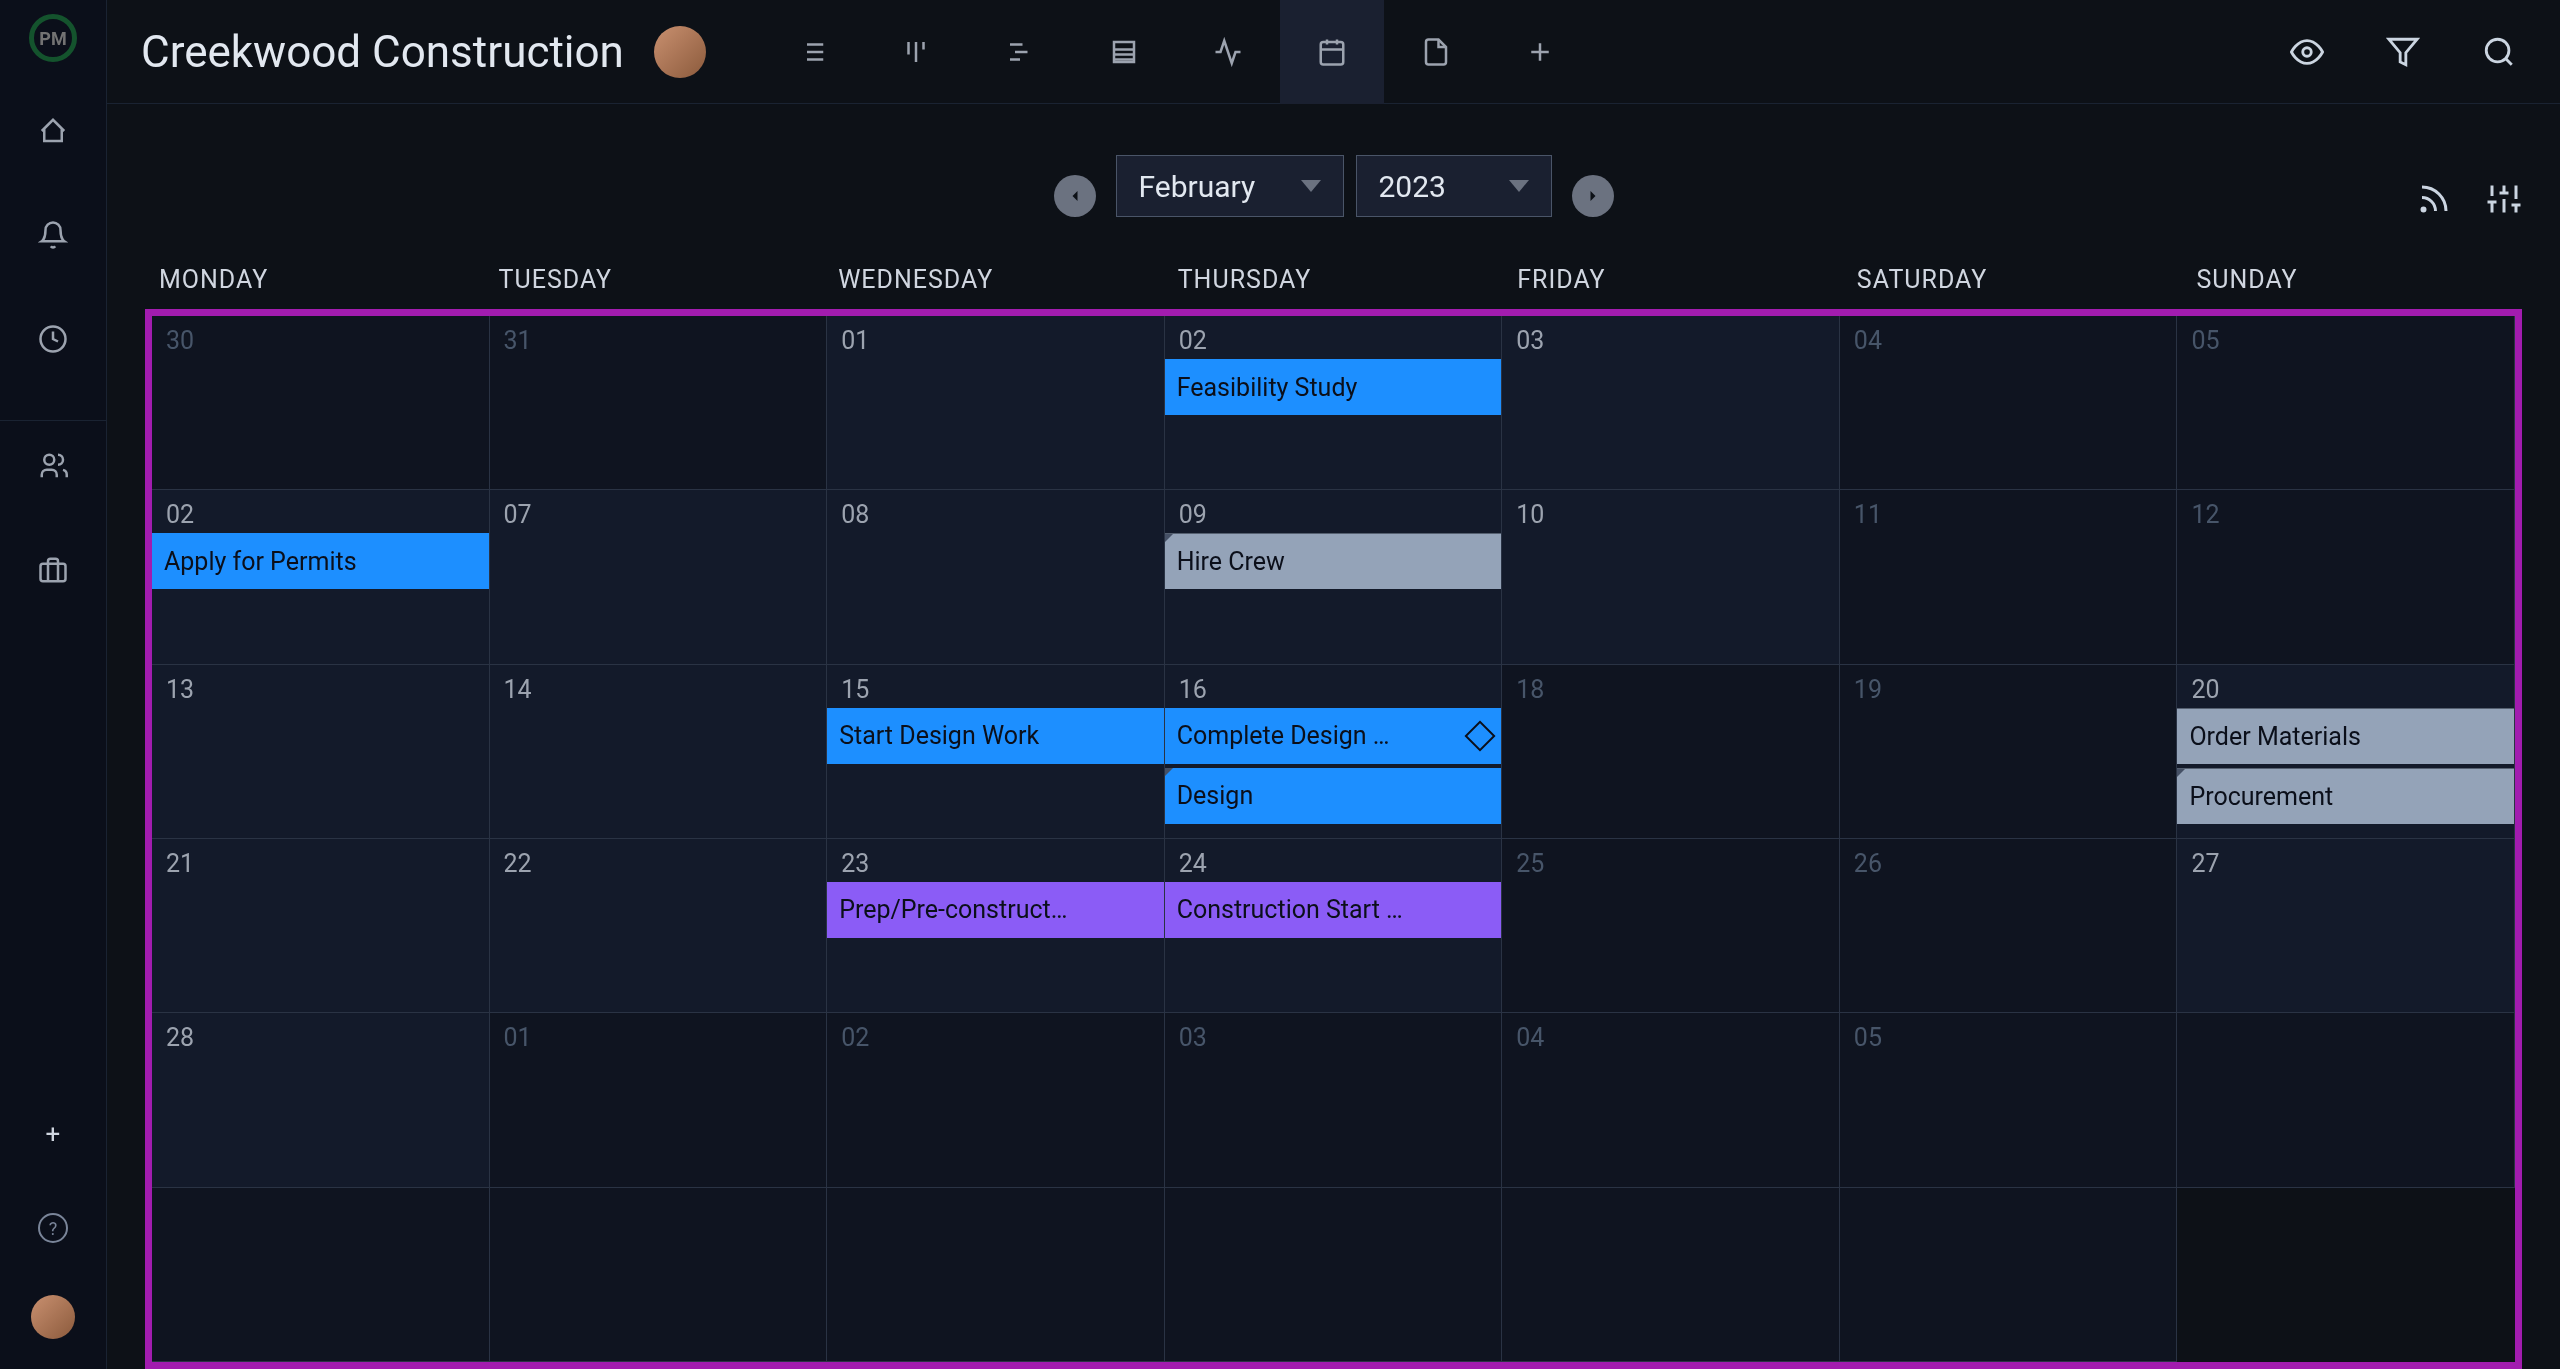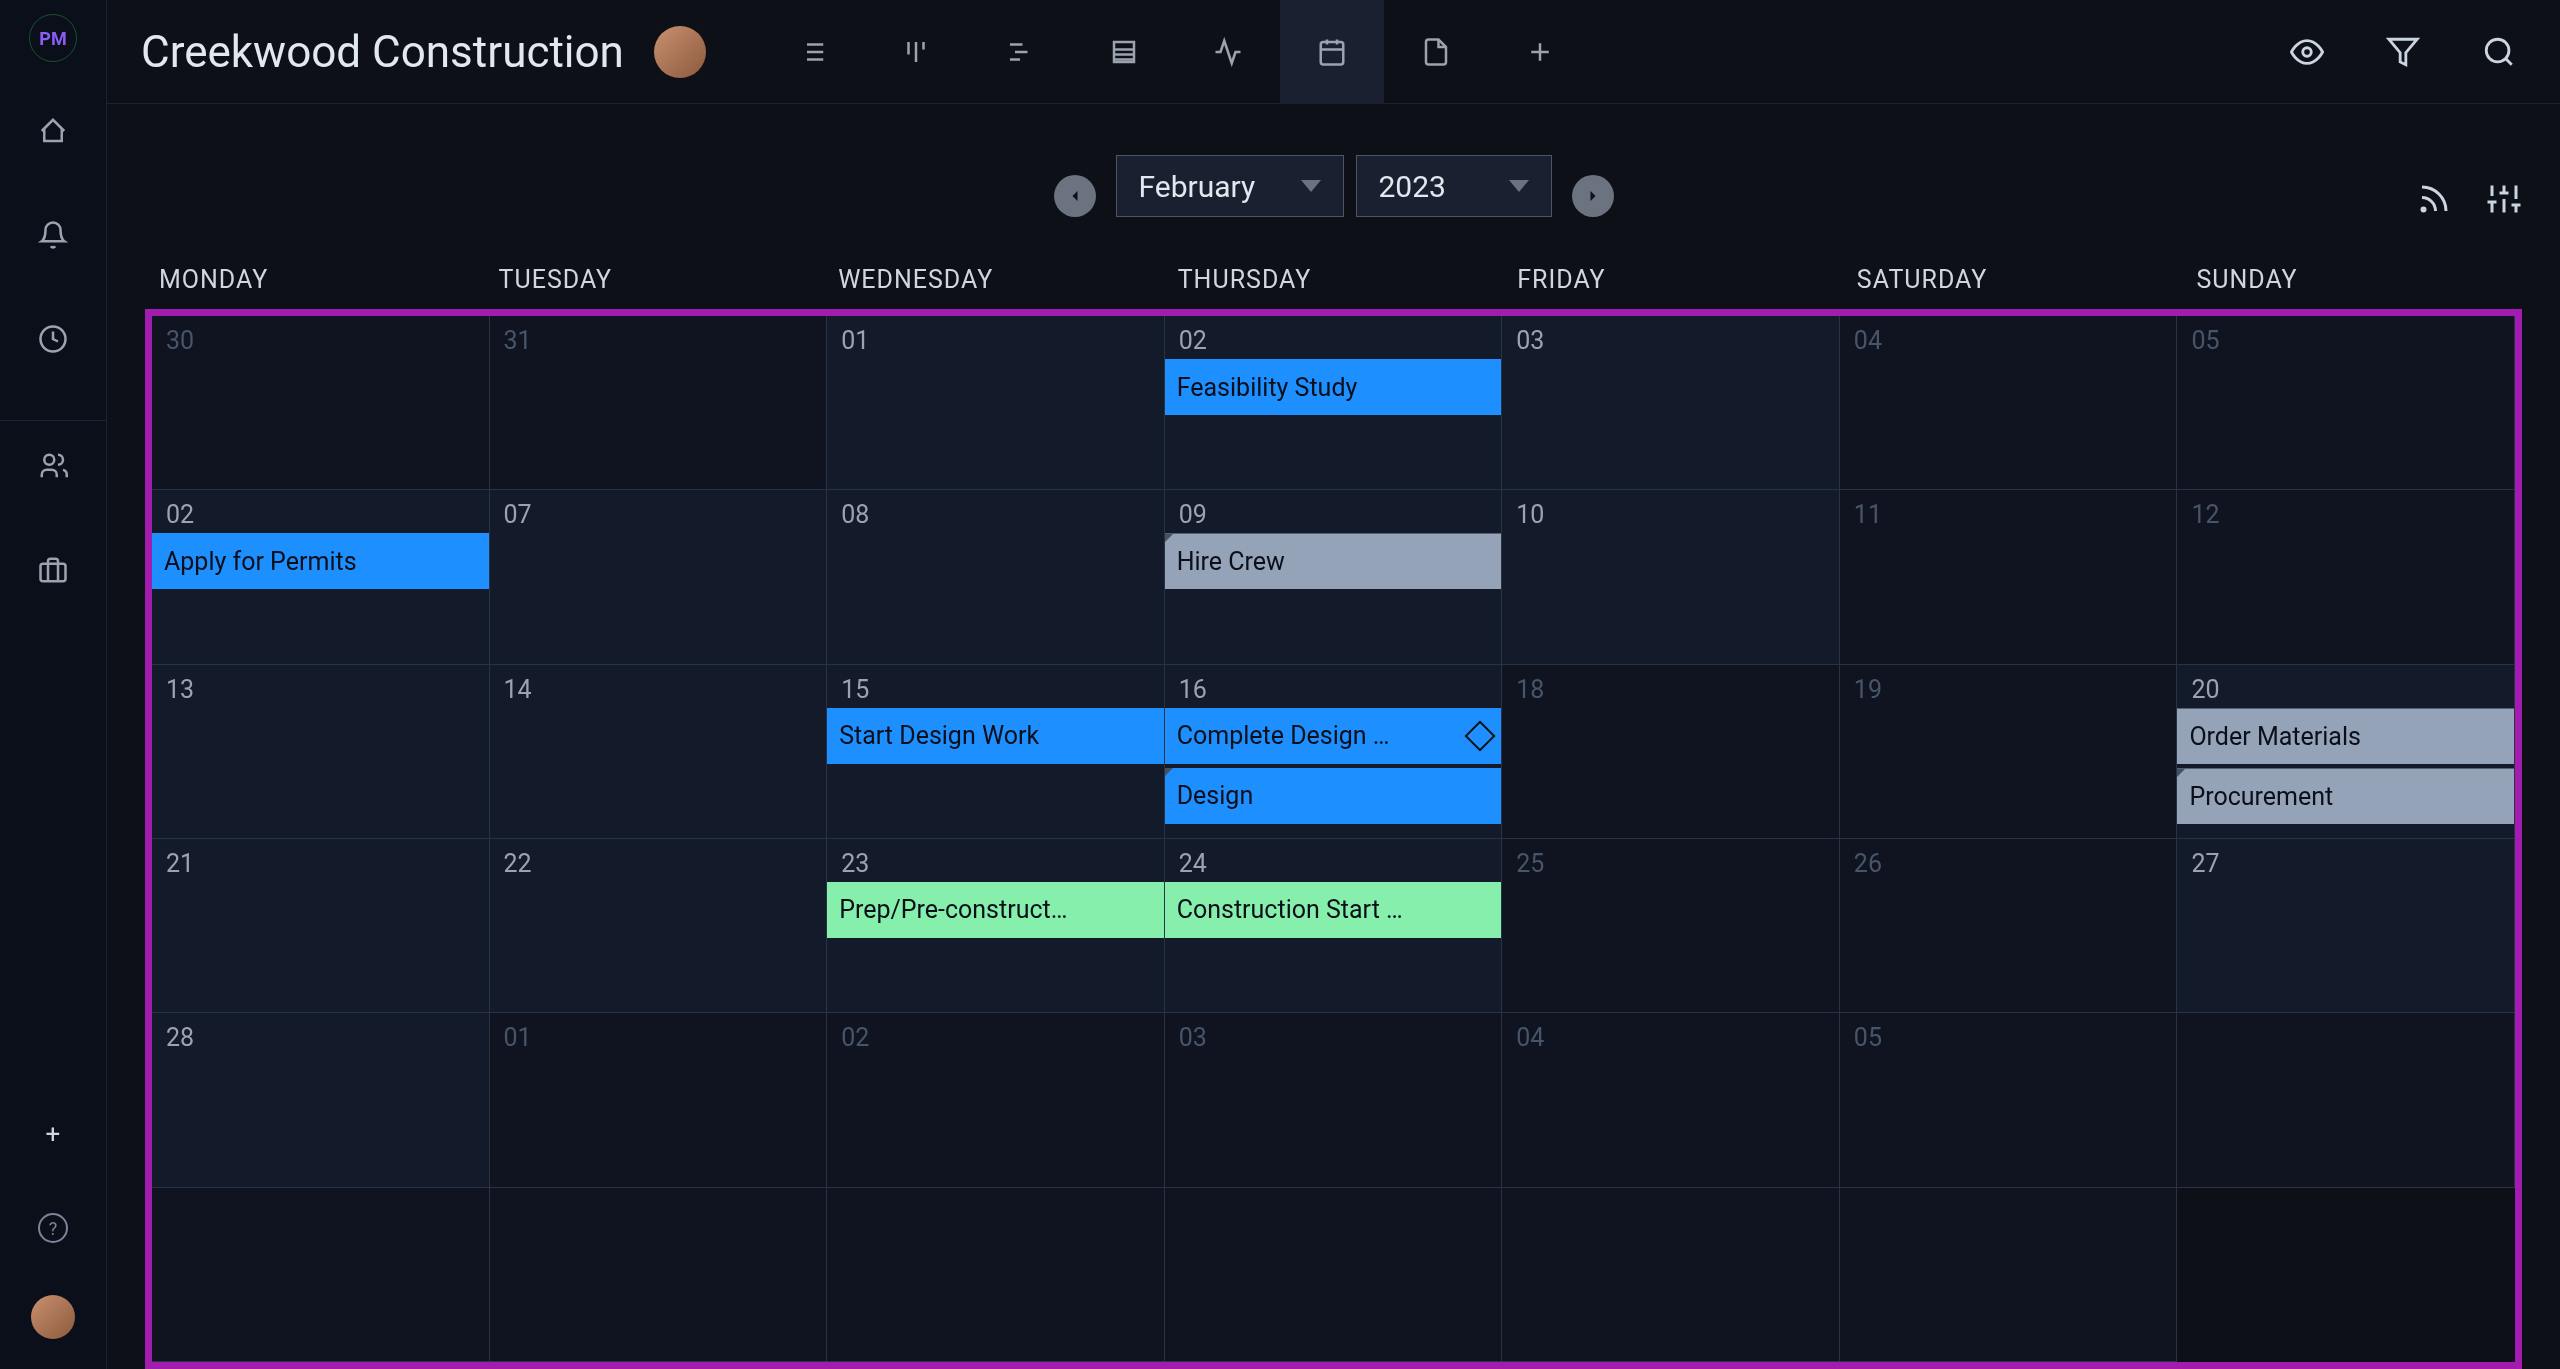--- a/index.html
+++ b/index.html
@@ -23,28 +23,28 @@
     background: #0b0f1a;
     border-right: 1px solid #1a2332;
     display: flex;
     flex-direction: column;
     align-items: center;
     padding-top: 14px;
   }
   .logo {
     width: 48px;
     height: 48px;
-    border: 1px solid #14532d;
+    border: 5px solid #14532d;
     border-radius: 50%;
     display: flex;
     align-items: center;
     justify-content: center;
     font-weight: bold;
     font-size: 18px;
-    color: #8b5cf6;
+    color: #737373;
     margin-bottom: 46px;
   }
   .nav-item {
     width: 46px;
     height: 46px;
     display: flex;
     align-items: center;
     justify-content: center;
     margin-bottom: 58px;
     color: #9ca3af;
@@ -282,21 +282,21 @@
   .event.blue {
     background: #1d8fff;
     color: #0b0f1a;
   }
   .event.grey {
     background: #94a3b8;
     color: #0b0f1a;
     border-top: 1px solid #556070;
   }
   .event.orange {
-    background: #86efac;
+    background: #8b5cf6;
     color: #0b0f1a;
   }
   .diamond {
     position: absolute;
     right: 10px;
     width: 22px;
     height: 22px;
     border: 2px solid #0b0f1a;
     transform: rotate(45deg);
   }

